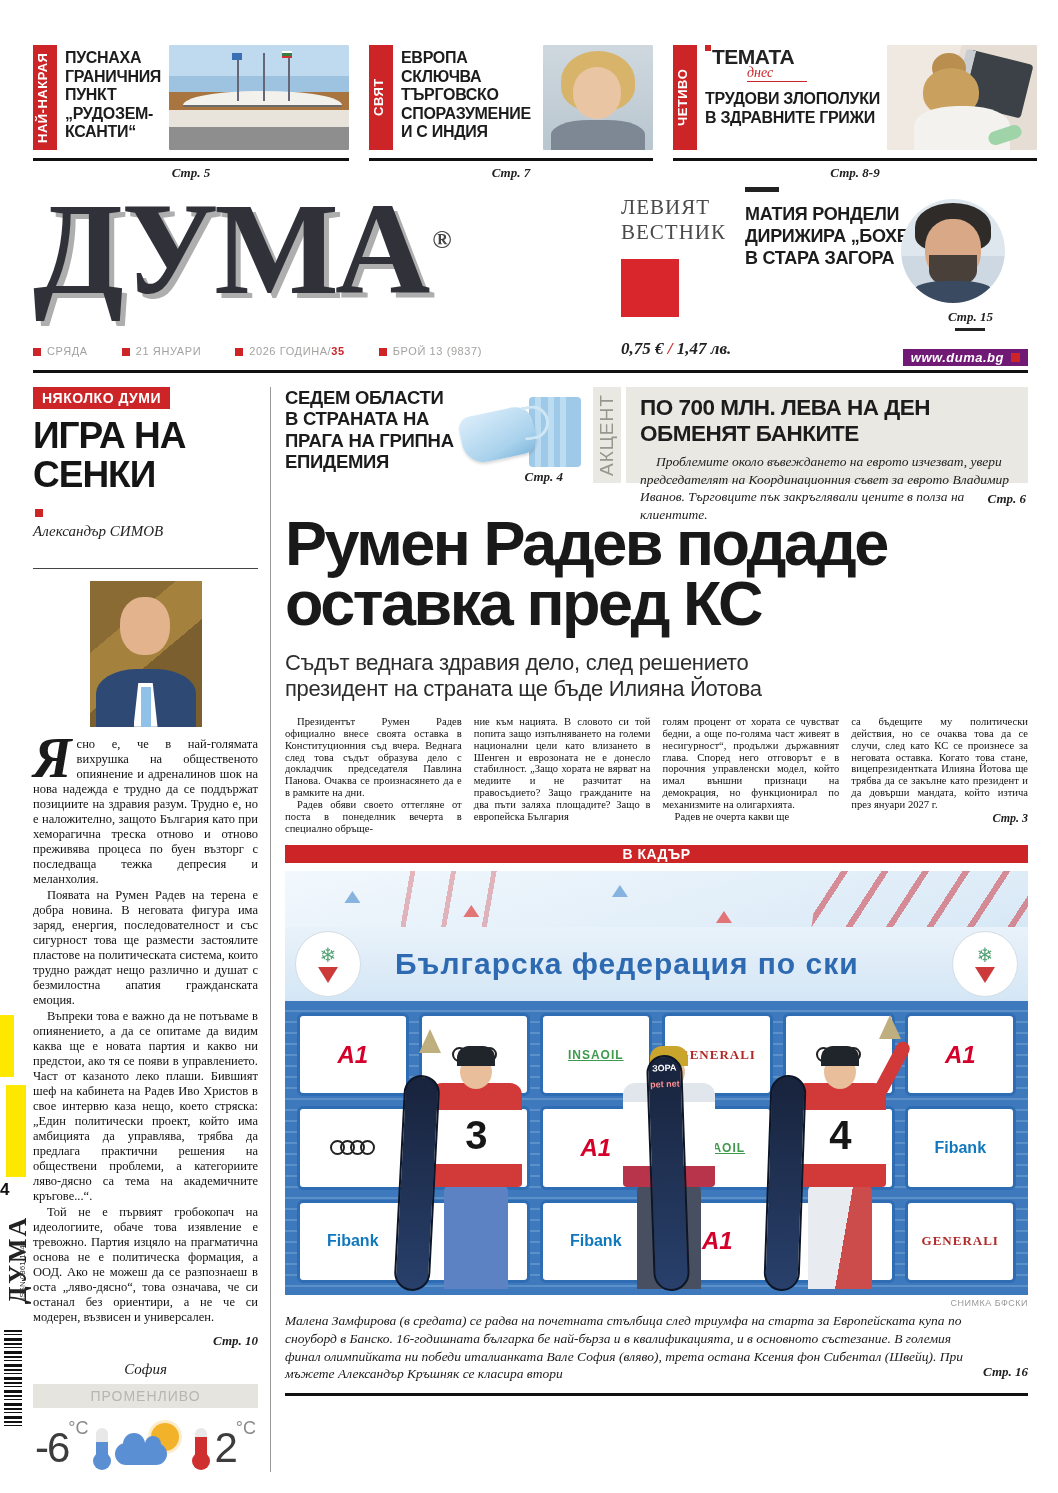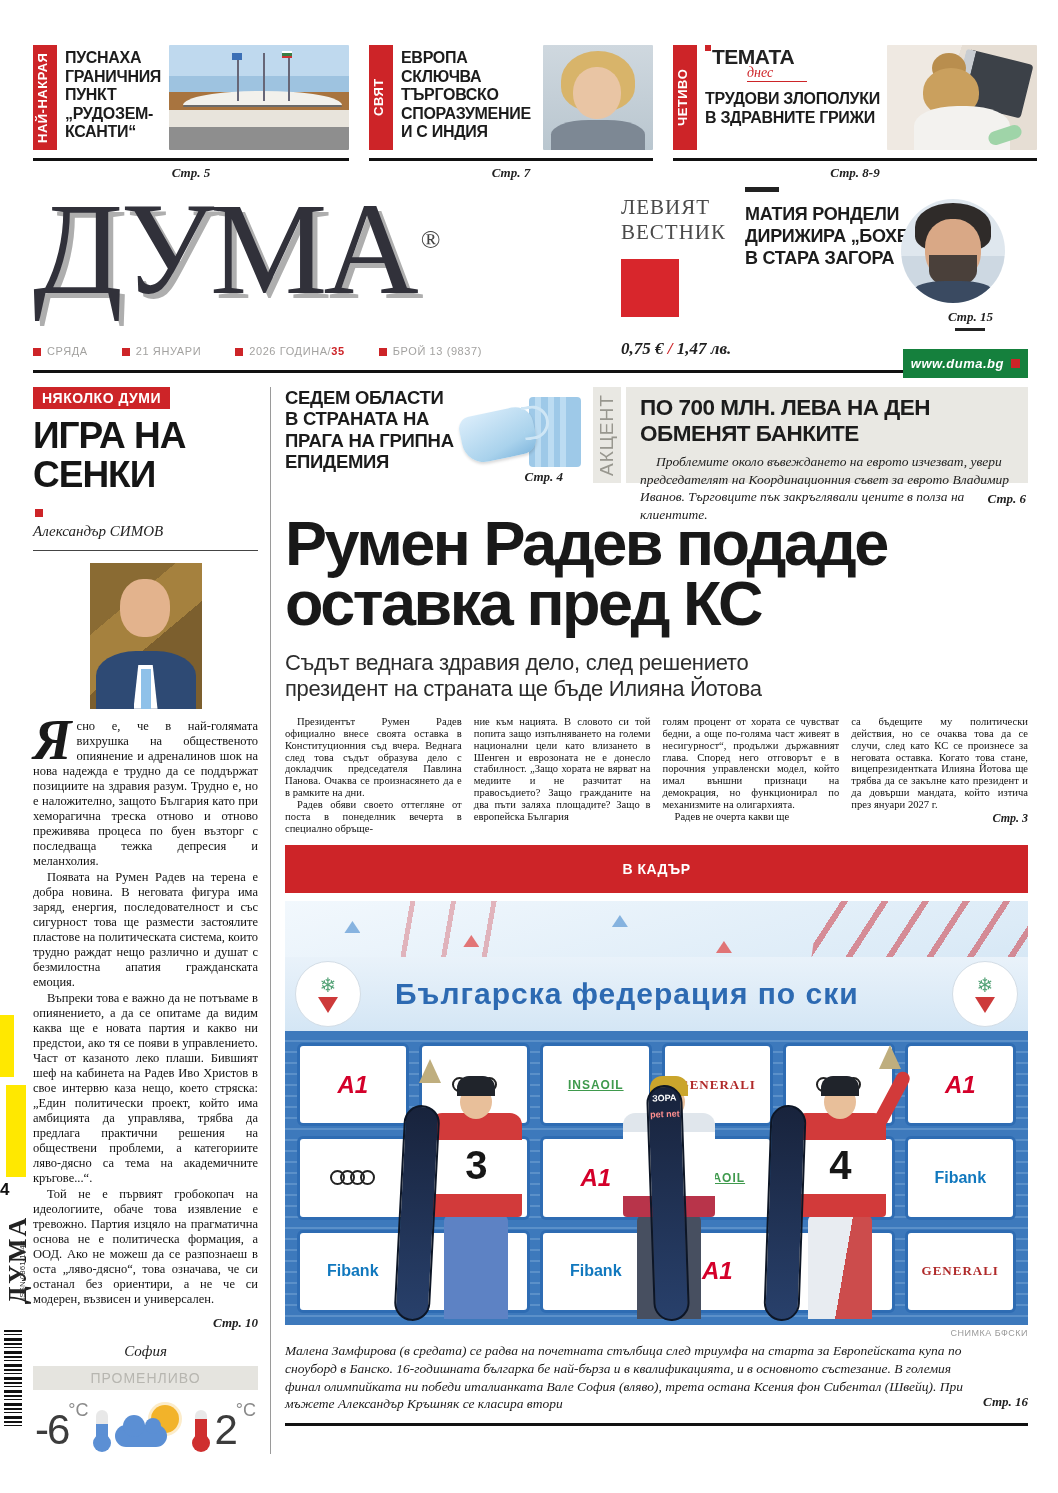--- a/index.html
+++ b/index.html
@@ -51,21 +51,21 @@
   .teaser3 .t-headline { padding-left:0; margin-top:4px; }
   .photo-desk { flex:1; background:linear-gradient(110deg,#efe9e2 0 40%,#e6ded4 40% 100%); }
   .photo-desk .laptop { position:absolute; right:6%; top:10%; width:46%; height:52%; background:#3c4148; transform:rotate(14deg); border-radius:4px; border-left:10px solid #c9cdd2; }
   .photo-desk .bun { position:absolute; left:30%; top:8%; width:34px; height:30px; border-radius:50%; background:#b98e4e; }
   .photo-desk .hairhead { position:absolute; left:24%; top:22%; width:56px; height:48px; border-radius:50% 50% 45% 45%; background:#caa05e; }
   .photo-desk .shoulders { position:absolute; left:18%; top:58%; width:96px; height:44px; border-radius:45% 45% 0 0; background:#f3f2ef; }
   .photo-desk .glasses { position:absolute; right:10%; bottom:8%; width:34px; height:14px; border-radius:8px; background:#9fd4a8; transform:rotate(-18deg); }
 
   
   .masthead { position:relative; height:152px; margin-top:6px; }
-  .duma-logo { position:absolute; left:0; top:-4px; font-family:"Liberation Serif",serif; font-weight:normal; font-size:132px; line-height:1; letter-spacing:-4px; color:#31313a; text-shadow:5px 5px 0 #aeaeae;text-align:center; }
+  .duma-logo { position:absolute; left:0; top:-4px; font-family:"Liberation Serif",serif; font-weight:bold; font-size:132px; line-height:1; letter-spacing:-4px; color:#31313a; text-shadow:5px 5px 0 #aeaeae;text-align:center; }
   .duma-logo sup { font-size:26px; color:#444; text-shadow:none; letter-spacing:0; margin-left:6px; vertical-align:super; }
   .tagline { position:absolute; left:588px; top:8px; font-family:"Liberation Serif",serif; font-size:21px; letter-spacing:1px; color:#4a4a4a; line-height:1.2; }
   .red-square { position:absolute; left:588px; top:72px; width:58px; height:58px; background:#d8262c; }
   .promo { position:absolute; left:712px; top:0; width:200px; }
   .promo .dash { width:34px; height:5px; background:#222; margin-bottom:12px; }
   .promo-title { font-weight:bold; font-size:18px; line-height:1.22; letter-spacing:-.3px; }
   .promo-photo { position:absolute; left:868px; top:12px; width:104px; height:104px; border-radius:50%; overflow:hidden; background:linear-gradient(#dfe7ee 0 55%,#cdd8e2 55% 100%); }
   .promo-photo .p-hair { position:absolute; left:14px; top:4px; width:76px; height:48px; border-radius:50% 50% 30% 30%; background:#2f2b29; }
   .promo-photo .p-face { position:absolute; left:24px; top:20px; width:56px; height:62px; border-radius:46%; background:#d9a886; }
   .promo-photo .p-beard { position:absolute; left:28px; top:56px; width:48px; height:32px; border-radius:0 0 50% 50%; background:#4a403a; }
@@ -73,33 +73,33 @@
   .promo-ref { position:absolute; left:915px; top:120px; text-align:center; }
   .promo-ref .uline { width:30px; height:3px; background:#222; margin:3px auto 0; }
 
   
   .meta-row { position:relative; height:34px; border-bottom:3px solid #111; }
   .dateline { position:absolute; left:0; top:6px; display:flex; gap:34px; font-size:11px; letter-spacing:.6px; color:#a3a2a0; }
   .dateline .sq { display:inline-block; width:8px; height:8px; background:#cd2428; margin-right:6px; vertical-align:-1px; }
   .accent-red { color:#cd2428; font-weight:bold; }
   .price { position:absolute; left:588px; top:0px; font-family:"Liberation Serif",serif; font-style:italic; font-weight:bold; font-size:17px; color:#222; }
   .price .slash { color:#cd2428; font-weight:bold; }
-  .website { position:absolute; right:0; top:10px; background:#15803d; color:#fff; font-weight:bold; font-size:13px; font-style:italic; padding:7px 8px; letter-spacing:.5px; }
+  .website { position:absolute; right:0; top:10px; background:#701a75; color:#fff; font-weight:bold; font-size:13px; font-style:italic; padding:1px 8px; letter-spacing:.5px; }
   .website .wsq { display:inline-block; width:9px; height:9px; background:#cd2428; margin-left:7px; }
 
   
   .main-grid { display:flex; margin-top:14px; }
   .opinion { width:238px; flex-shrink:0; border-right:1px solid #9a9a9a; padding-right:12px; }
   .lead { flex:1; padding-left:14px; }
 
   
   .kicker { display:inline-block; background:#cd2428; color:#fff; font-weight:bold; font-size:14px; padding:3px 9px; letter-spacing:.5px; }
   .op-title { font-weight:bold; font-size:37px; line-height:1.05; letter-spacing:-1px; margin-top:8px; color:#151515; }
   .op-bullet { width:8px; height:8px; background:#cd2428; margin:14px 0 6px 2px; }
-  .op-author { font-family:"Liberation Serif",serif; font-style:italic; font-size:15px; color:#222; padding-bottom:10px; border-bottom:1px solid #444; }
+  .op-author { font-family:"Liberation Serif",serif; font-style:italic; font-size:15px; color:#222; padding-bottom:28px; border-bottom:1px solid #444; }
   .op-photo { width:112px; height:146px; margin:12px auto 10px; background:linear-gradient(140deg,#8a6b33 0 30%,#a5813e 30% 55%,#7c5f2e 55% 100%); position:relative; overflow:hidden; }
   .op-photo .m-head { position:absolute; left:30px; top:16px; width:50px; height:58px; border-radius:46%; background:#e3b38d; }
   .op-photo .m-suit { position:absolute; left:6px; bottom:-4px; width:100px; height:62px; border-radius:40% 40% 0 0; background:#2e4a74; }
   .op-photo .m-shirt { position:absolute; left:44px; bottom:0; width:24px; height:44px; background:#fff; clip-path:polygon(20% 0,80% 0,100% 100%,0 100%); }
   .op-photo .m-tie { position:absolute; left:51px; bottom:0; width:10px; height:40px; background:#8fc1e9; }
   .op-body { margin-top:4px; font-family:"Liberation Serif",serif; font-size:12.5px; line-height:15px; text-align:justify; color:#111; }
   .op-body p { margin-bottom:1px; text-indent:14px; }
   .op-body p.first { text-indent:0; }
   .dropcap { float:left; font-family:"Liberation Serif",serif; font-style:italic; font-weight:bold; font-size:56px; line-height:42px; padding-right:5px; color:#1a1a1a; }
   .op-pageref { text-align:right; margin-top:6px; }
@@ -142,21 +142,21 @@
   .subhead { margin-top:16px; font-size:22px; line-height:1.18; color:#2d2d2d; font-weight:normal; width:560px; letter-spacing:-.3px; }
 
   
   .story { display:flex; gap:12px; margin-top:14px; }
   .story .col { flex:1; font-family:"Liberation Serif",serif; font-size:10.6px; line-height:11.9px; text-align:justify; color:#111; }
   .story .col p { text-indent:12px; }
   .story-ref { text-align:right; margin-top:2px; }
   .story-ref .pageref { font-size:12px; }
 
   
-  .kadar-bar { margin-top:10px; background:#cd2428; color:#fff; font-weight:bold; font-size:14px; text-align:center; letter-spacing:.5px; padding:16px 0; }
+  .kadar-bar { margin-top:10px; background:#cd2428; color:#fff; font-weight:bold; font-size:14px; text-align:center; letter-spacing:.5px; padding:1px 0; }
   .photo-scene { position:relative; margin-top:8px; height:424px; overflow:hidden; background:linear-gradient(165deg,#f2f8fd 0%,#dcebf7 35%,#c6ddf0 60%,#b9d4ea 100%); }
   .slope-net { position:absolute; right:-40px; top:-20px; width:260px; height:220px; background:repeating-linear-gradient(115deg,rgba(205,60,70,.55) 0 6px,transparent 6px 34px); transform:rotate(8deg); }
   .slope-net2 { position:absolute; left:90px; top:-30px; width:140px; height:140px; background:repeating-linear-gradient(100deg,rgba(205,60,70,.35) 0 5px,transparent 5px 40px); }
   .gate { position:absolute; width:16px; height:12px; clip-path:polygon(50% 0,100% 100%,0 100%); opacity:.8; }
   .gate.red { background:#e05555; } .gate.blue { background:#6da3d8; }
   .fed-banner { position:absolute; left:0; right:0; top:56px; height:74px; background:linear-gradient(#e9f2fa,#d4e6f5); display:flex; align-items:center; justify-content:space-between; padding:0 10px; }
   .fed-text { position:absolute; left:110px; right:110px; text-align:left; font-weight:bold; font-size:30px; color:#2d6ab2; letter-spacing:1px; }
   .fed-logo { width:66px; height:66px; border-radius:50%; background:#fff; border:1px solid #d3dde6; display:flex; flex-direction:column; align-items:center; justify-content:center; }
   .fed-logo .snow { color:#53a276; font-size:20px; line-height:1; }
   .fed-logo .vee { width:0; height:0; border-left:10px solid transparent; border-right:10px solid transparent; border-top:16px solid #cd3a3a; margin-top:2px; }

